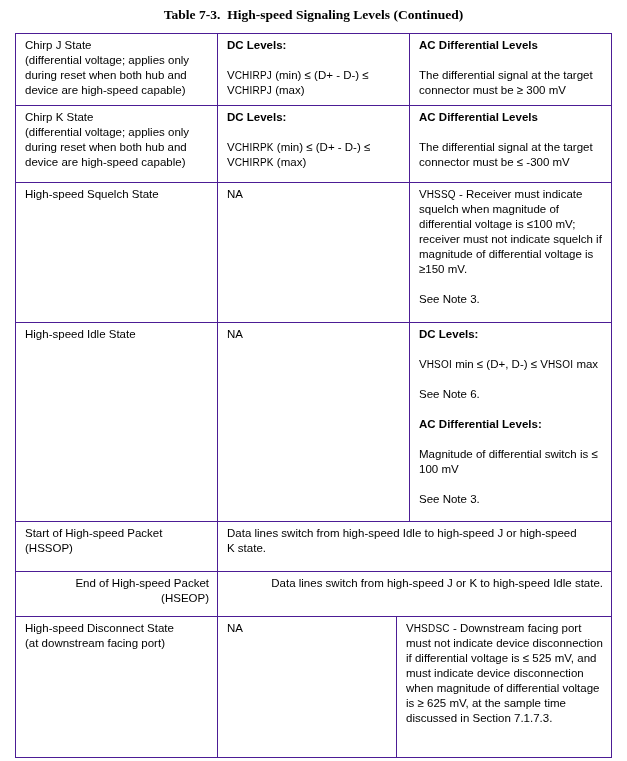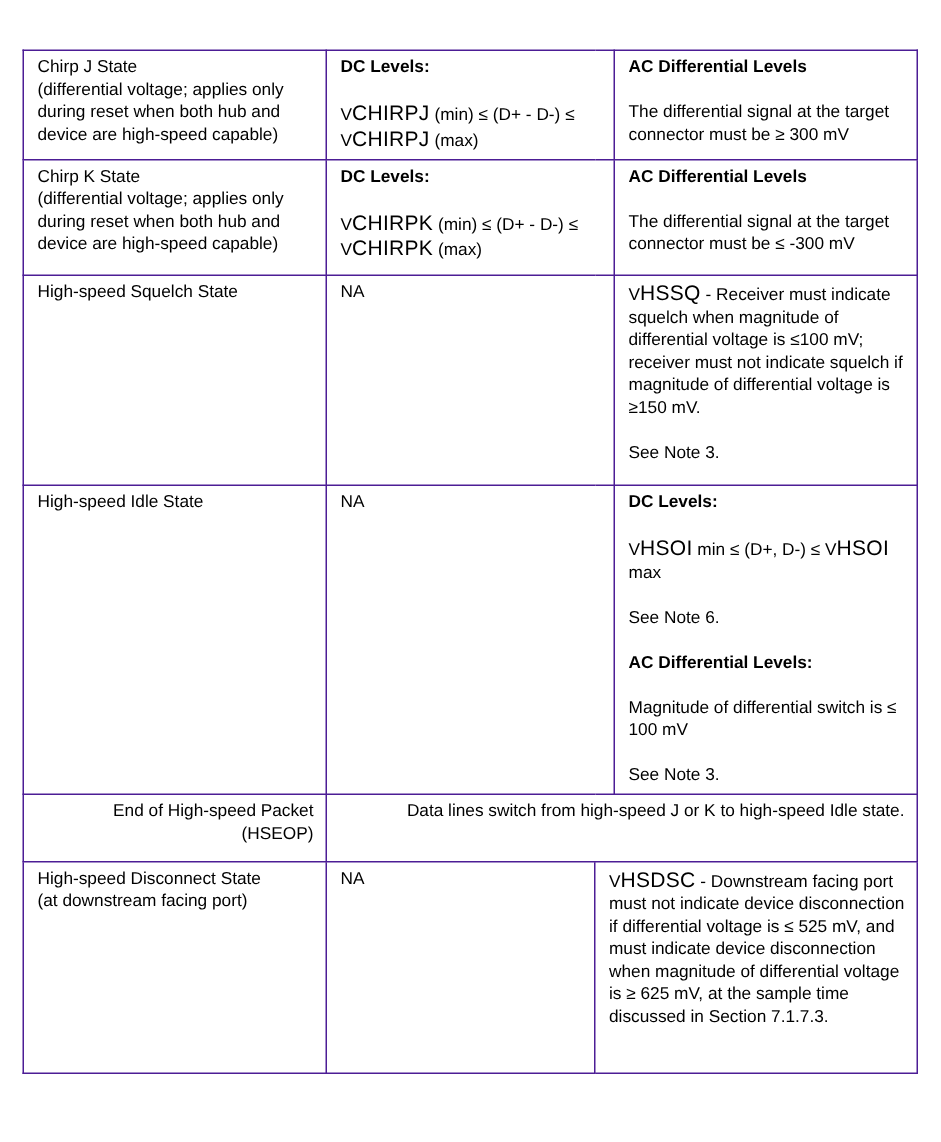--- a/index.html
+++ b/index.html
@@ -37,26 +37,29 @@
     border: 1px solid #4c1d95;
     vertical-align: top;
     padding: 4px 8px 4px 9px;
     font-size: 11.5px;
     line-height: 15px;
     overflow: hidden;
   }
   table.sig p { margin: 0; }
   table.sig p + p { margin-top: 15px; }
   .b { font-weight: bold; }
-  .sc { font-size: 14px; letter-spacing: 0.2px; }
+  .sc { font-size: 10px; letter-spacing: 0.2px; }
 </style>
 </head>
 <body>
 
 <div class="page">
+  <div class="title">
+    <span>Table 7-3.</span><span class="gap">High-speed Signaling Levels (Continued)</span>
+  </div>
   <table class="sig">
     <colgroup>
       <col style="width:202px">
       <col style="width:179px">
       <col style="width:13px">
       <col style="width:202px">
     </colgroup>
     <tbody>
         <tr style="height: 72px;">
           <td colspan="1">
@@ -105,20 +108,28 @@
           </td>
           <td colspan="1">
             <p><span class="b">DC Levels:</span></p>
             <p><span>V</span><span class="sc">HSOI</span><span> min ≤ (D+, D-) ≤ V</span><span class="sc">HSOI</span><span> max</span></p>
             <p><span>See Note 6.</span></p>
             <p><span class="b">AC Differential Levels:</span></p>
             <p><span>Magnitude of differential switch is ≤ 100 mV</span></p>
             <p><span>See Note 3.</span></p>
           </td>
         </tr>
+        <tr style="height: 50px;">
+          <td colspan="1">
+            <p><span>Start of High-speed Packet</span><br><span>(HSSOP)</span></p>
+          </td>
+          <td colspan="3">
+            <p><span>Data lines switch from high-speed Idle to high-speed J or high-speed</span><br><span>K state.</span></p>
+          </td>
+        </tr>
         <tr style="height: 45px; text-align: right;">
           <td colspan="1">
             <p><span>End of High-speed Packet</span><br><span>(HSEOP)</span></p>
           </td>
           <td colspan="3">
             <p><span>Data lines switch from high-speed J or K to high-speed Idle state.</span></p>
           </td>
         </tr>
         <tr style="height: 141px;">
           <td colspan="1">

